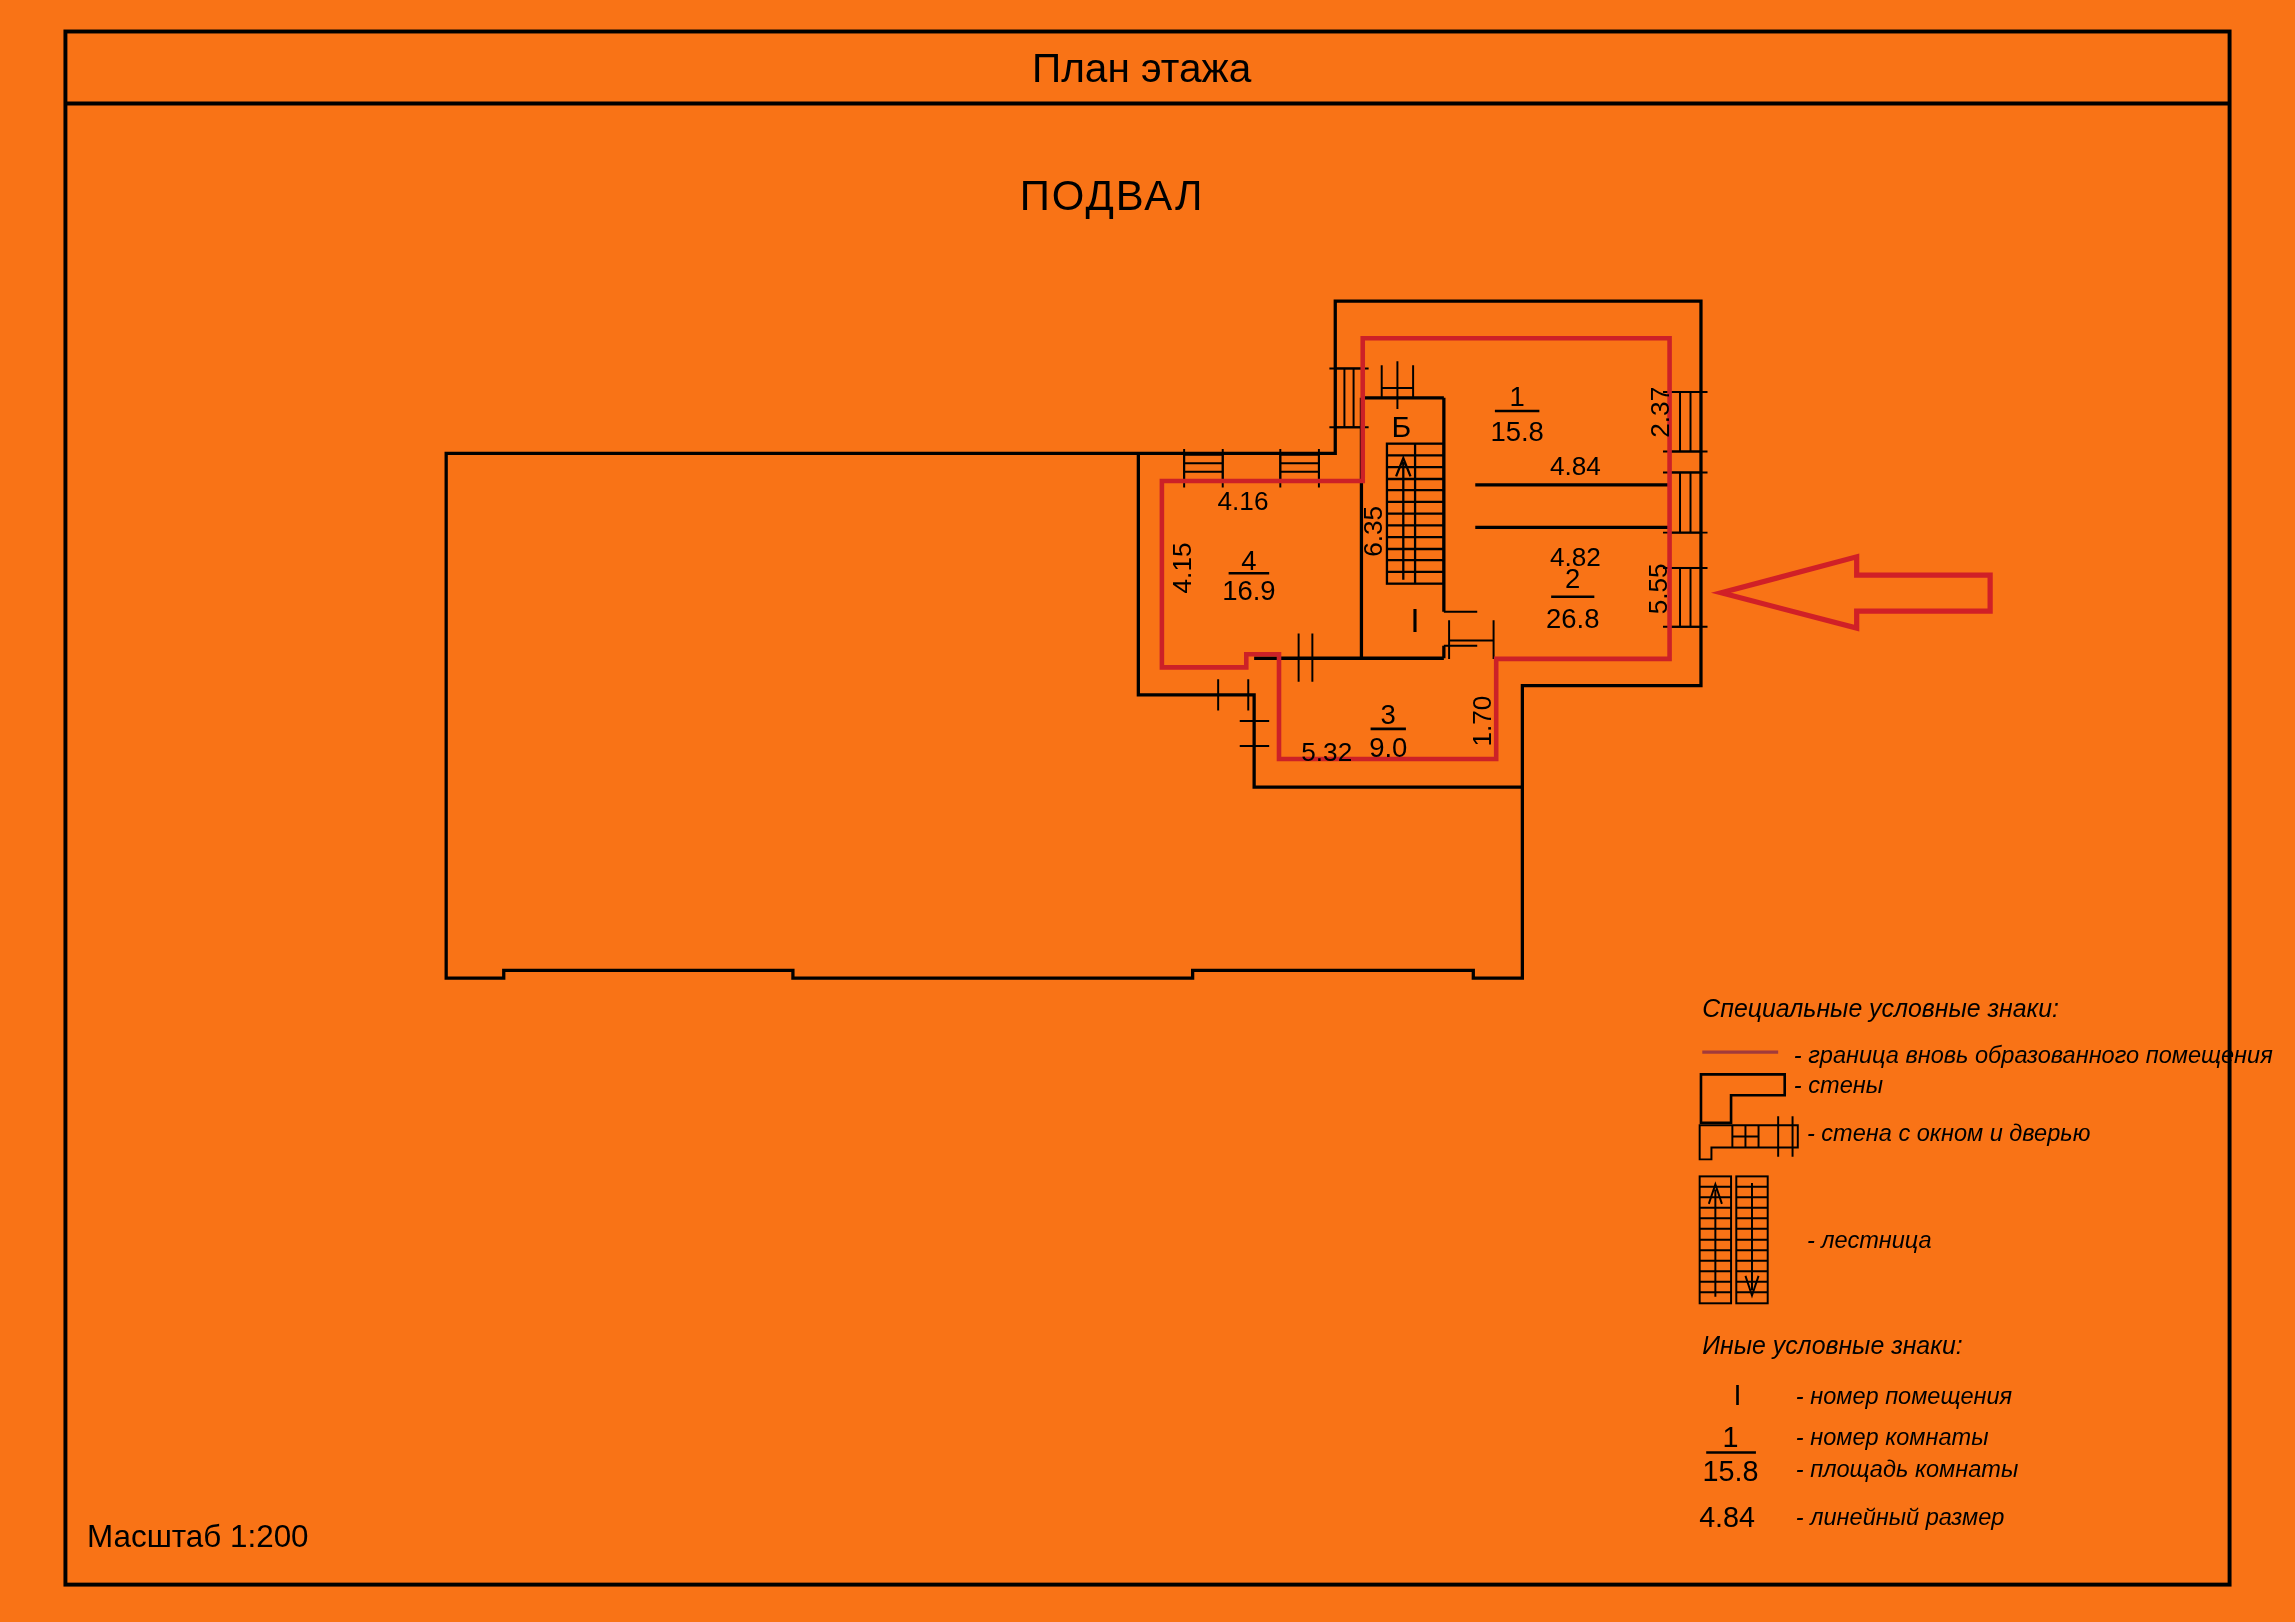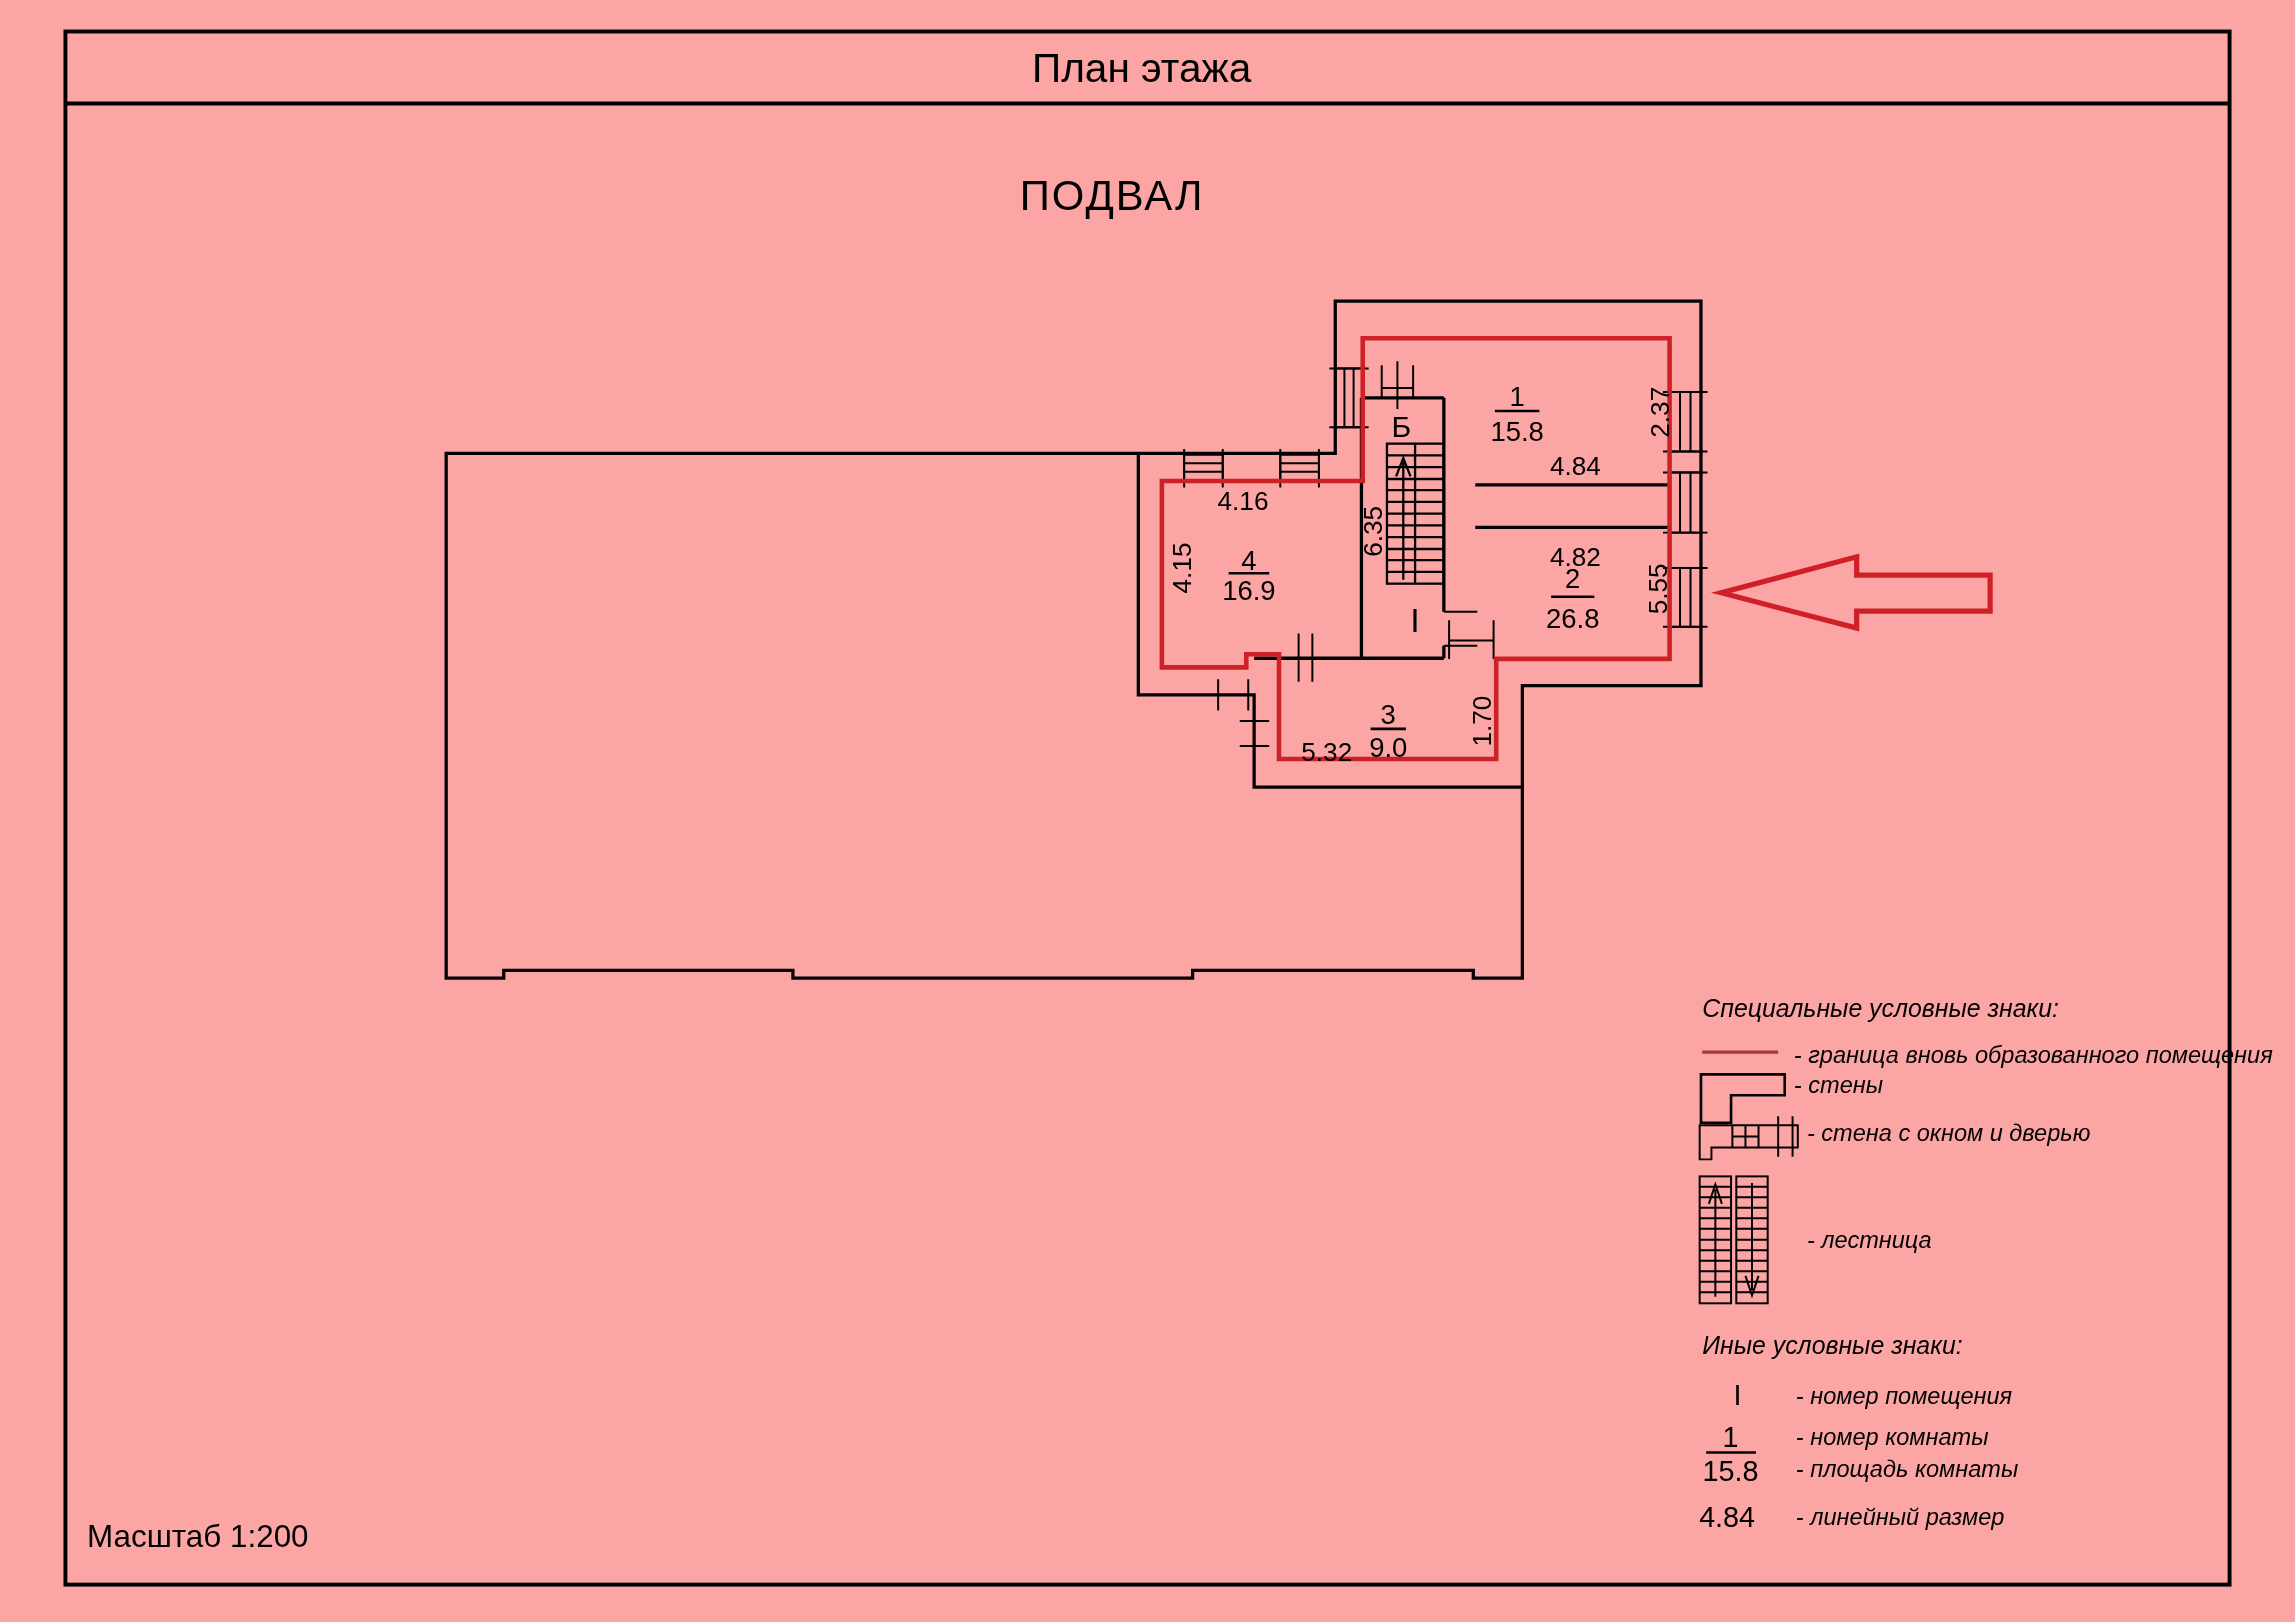--- a/index.html
+++ b/index.html
@@ -1,16 +1,16 @@
 <!DOCTYPE html>
 <html style="font-size:10.5px"><head>
 <meta charset="utf-8">
 <style>
   html,body{margin:0;padding:0;background:#ffffff;}
-  .sheet{position:relative;width:2295px;height:1622px;background:#fca5a5;
+  .sheet{position:relative;width:2295px;height:1622px;background:#f97316;
          font-family:"Liberation Sans", sans-serif;}
   svg{position:absolute;left:0;top:0;}
   text{fill:#000;}
   .t-title{font-size:62px;}
   .t-sub{font-size:64px;letter-spacing:3px;}
   .t-scale{font-size:48px;}
   .t-dim{font-size:40px;}
   .t-room{font-size:42px;}
   .t-stair{font-size:46px;}
   .t-hdr{font-size:38px;font-style:italic;}

